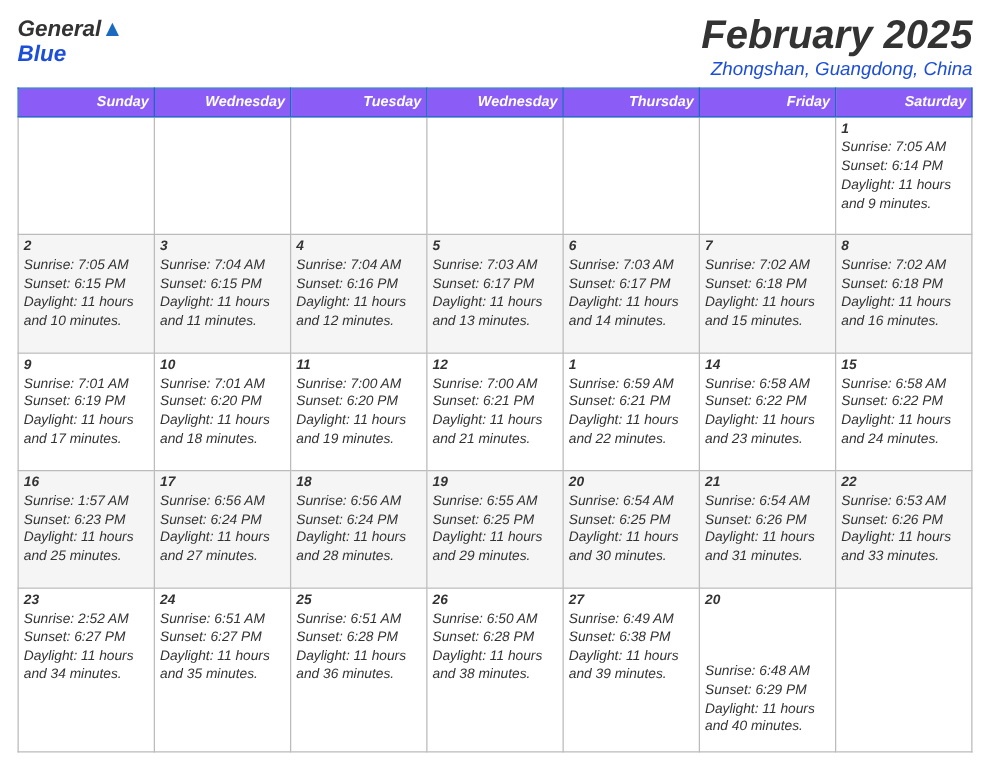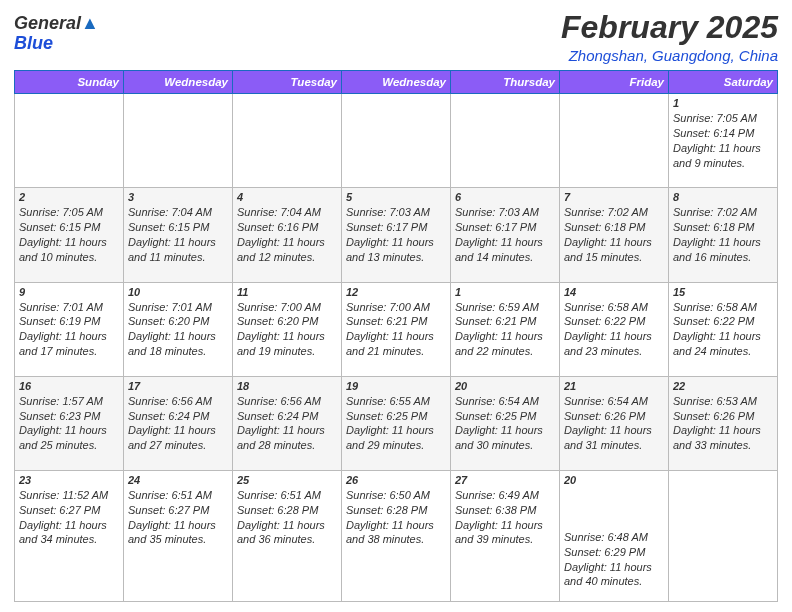--- a/index.html
+++ b/index.html
@@ -293,21 +293,21 @@
             <span class="day-num">22</span>
             <div class="day-info" style="white-space: pre-line;">Sunrise: 6:53 AM
 Sunset: 6:26 PM
 Daylight: 11 hours
 and 33 minutes.</div>
           </td>
         </tr>
         <tr class="normal-row">
           <td>
             <span class="day-num">23</span>
-            <div class="day-info" style="white-space: pre-line;">Sunrise: 11:52 AM
+            <div class="day-info" style="white-space: pre-line;">Sunrise: 2:52 AM
 Sunset: 6:27 PM
 Daylight: 11 hours
 and 34 minutes.</div>
           </td>
           <td>
             <span class="day-num">24</span>
             <div class="day-info" style="white-space: pre-line;">Sunrise: 6:51 AM
 Sunset: 6:27 PM
 Daylight: 11 hours
 and 35 minutes.</div>

